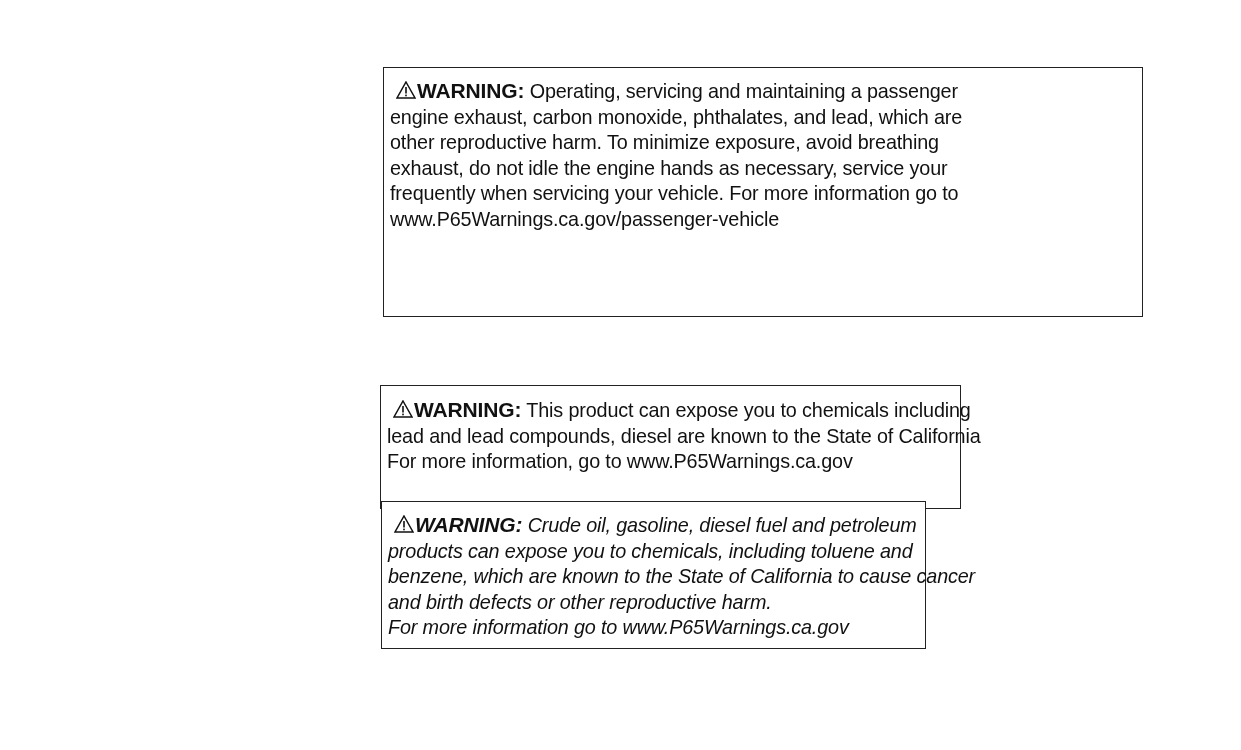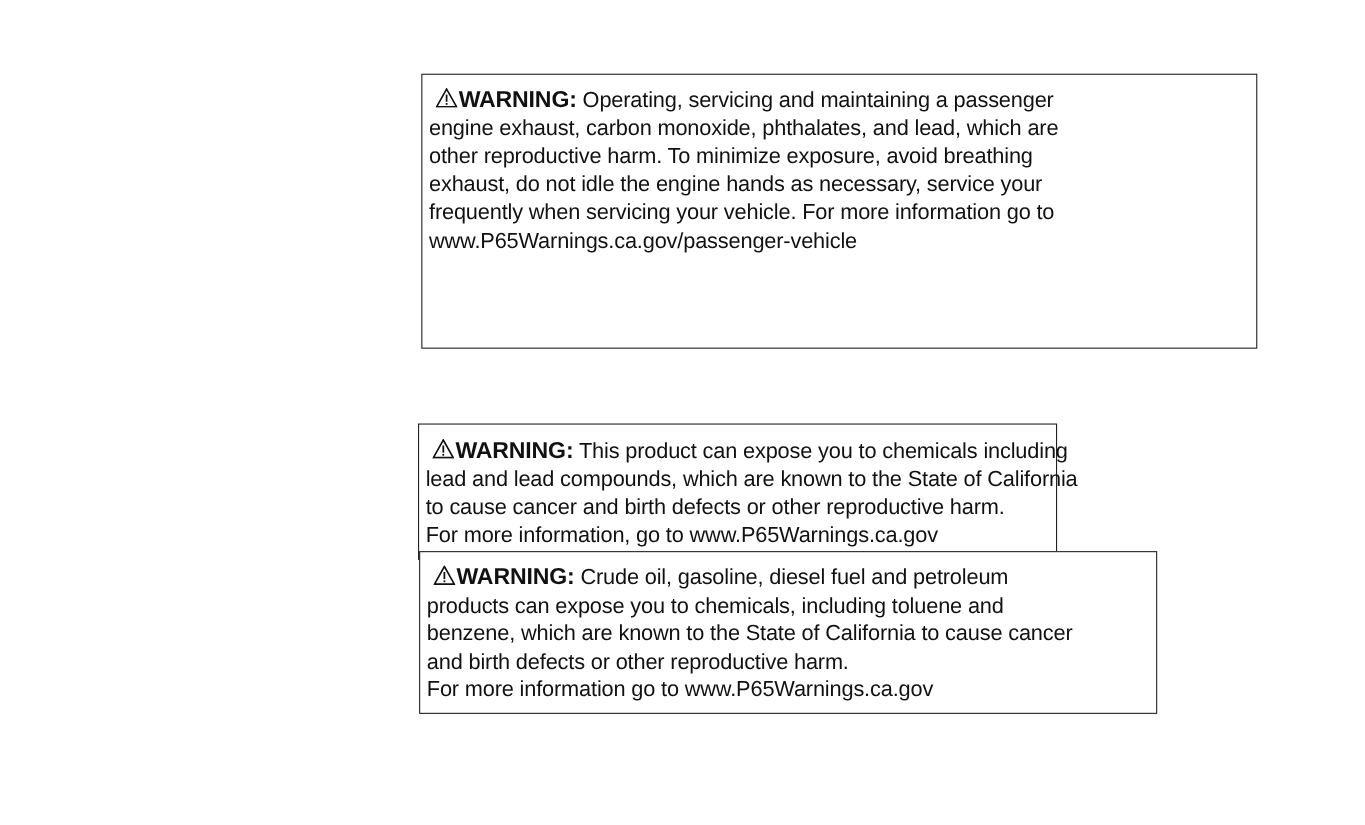--- a/index.html
+++ b/index.html
@@ -37,21 +37,21 @@
       display: inline-block;
       width: 20px;
       height: 18px;
       vertical-align: -1px;
       margin-left: 6px;
       margin-right: 1px;
     }
     .warn-icon svg { display: block; }
     #box1 { left: 383px; top: 67px; width: 760px; height: 250px; }
     #box2 { left: 380px; top: 343px; width: 581px; height: 124px; margin-top: 42px; }
-    #box3 { left: 381px; top: 501px; width: 671px; height: 148px; }
+    #box3 { left: 381px; top: 501px; width: 545px; height: 148px; font-style: italic; }
     #box2 { padding-top: 11px; }
     #box3 { padding-top: 10px; }
   </style>
 </head>
 <body>
 
 <div class="warning-box" id="box1">
   <span class="line"><span class="warn-icon"><svg width="20" height="18" viewBox="0 0 20 18">
           <path d="M10 1 L19 17 L1 17 Z" fill="none" stroke="#111" stroke-width="1.5" stroke-linejoin="miter"></path>
           <rect x="9.2" y="6" width="1.6" height="6.5" fill="#111"></rect>
@@ -63,22 +63,21 @@
   <span class="line">frequently when servicing your vehicle. For more information go to</span>
   <span class="line">www.P65Warnings.ca.gov/passenger-vehicle</span>
 </div>
 
 <div class="warning-box" id="box2">
   <span class="line"><span class="warn-icon"><svg width="20" height="18" viewBox="0 0 20 18">
           <path d="M10 1 L19 17 L1 17 Z" fill="none" stroke="#111" stroke-width="1.5" stroke-linejoin="miter"></path>
           <rect x="9.2" y="6" width="1.6" height="6.5" fill="#111"></rect>
           <rect x="9.2" y="13.6" width="1.6" height="1.7" fill="#111"></rect>
         </svg></span><span class="warning-head">WARNING:</span> <span>This product can expose you to chemicals including</span></span>
-  <span class="line">lead and lead compounds, which are known to the State of California</span>
-  <span class="line">to cause cancer and birth defects or other reproductive harm.</span>
+  <span class="line">lead and lead compounds, diesel are known to the State of California</span>
   <span class="line">For more information, go to www.P65Warnings.ca.gov</span>
 </div>
 
 <div class="warning-box" id="box3">
   <span class="line"><span class="warn-icon"><svg width="20" height="18" viewBox="0 0 20 18">
           <path d="M10 1 L19 17 L1 17 Z" fill="none" stroke="#111" stroke-width="1.5" stroke-linejoin="miter"></path>
           <rect x="9.2" y="6" width="1.6" height="6.5" fill="#111"></rect>
           <rect x="9.2" y="13.6" width="1.6" height="1.7" fill="#111"></rect>
         </svg></span><span class="warning-head">WARNING:</span> <span>Crude oil, gasoline, diesel fuel and petroleum</span></span>
   <span class="line">products can expose you to chemicals, including toluene and</span>

